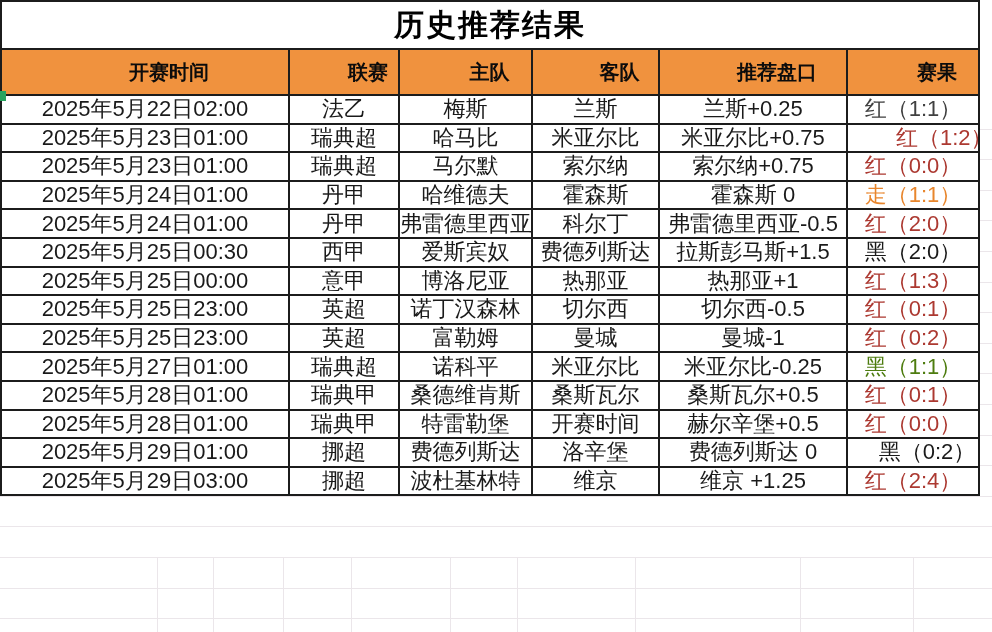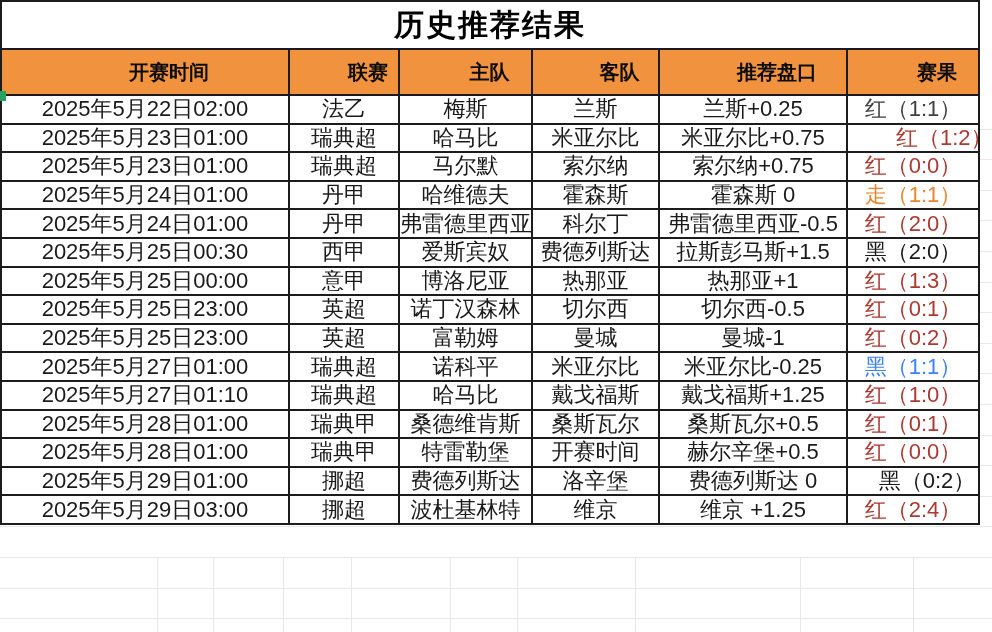--- a/index.html
+++ b/index.html
@@ -167,29 +167,21 @@
           <td class="col-away">曼城</td>
           <td class="col-handicap">曼城-1</td>
           <td class="col-result" style="color: rgb(172, 57, 49);">红（0:2）</td>
         </tr>
         <tr>
           <td class="col-time">2025年5月27日01:00</td>
           <td class="col-league">瑞典超</td>
           <td class="col-home">诺科平</td>
           <td class="col-away">米亚尔比</td>
           <td class="col-handicap">米亚尔比-0.25</td>
-          <td class="col-result" style="color: #3b82f6; margin-top: 25px;">黑（1:1）</td>
-        </tr>
-        <tr>
-          <td class="col-time">2025年5月27日01:10</td>
-          <td class="col-league">瑞典超</td>
-          <td class="col-home">哈马比</td>
-          <td class="col-away">戴戈福斯</td>
-          <td class="col-handicap">戴戈福斯+1.25</td>
-          <td class="col-result" style="color: rgb(172, 57, 49);">红（1:0）</td>
+          <td class="col-result" style="color: #4d7c0f; margin-top: 25px;">黑（1:1）</td>
         </tr>
         <tr>
           <td class="col-time">2025年5月28日01:00</td>
           <td class="col-league">瑞典甲</td>
           <td class="col-home">桑德维肯斯</td>
           <td class="col-away">桑斯瓦尔</td>
           <td class="col-handicap">桑斯瓦尔+0.5</td>
           <td class="col-result" style="color: rgb(172, 57, 49);">红（0:1）</td>
         </tr>
         <tr>

